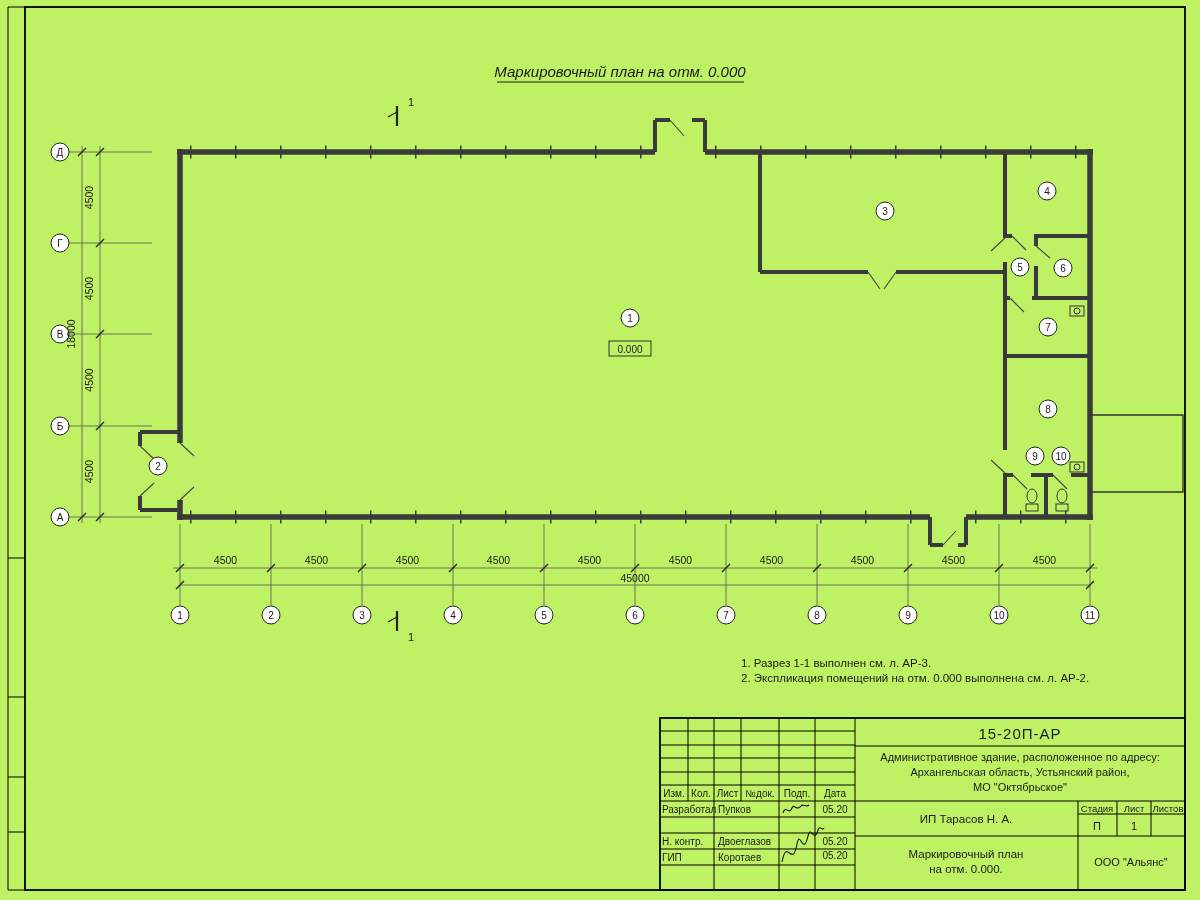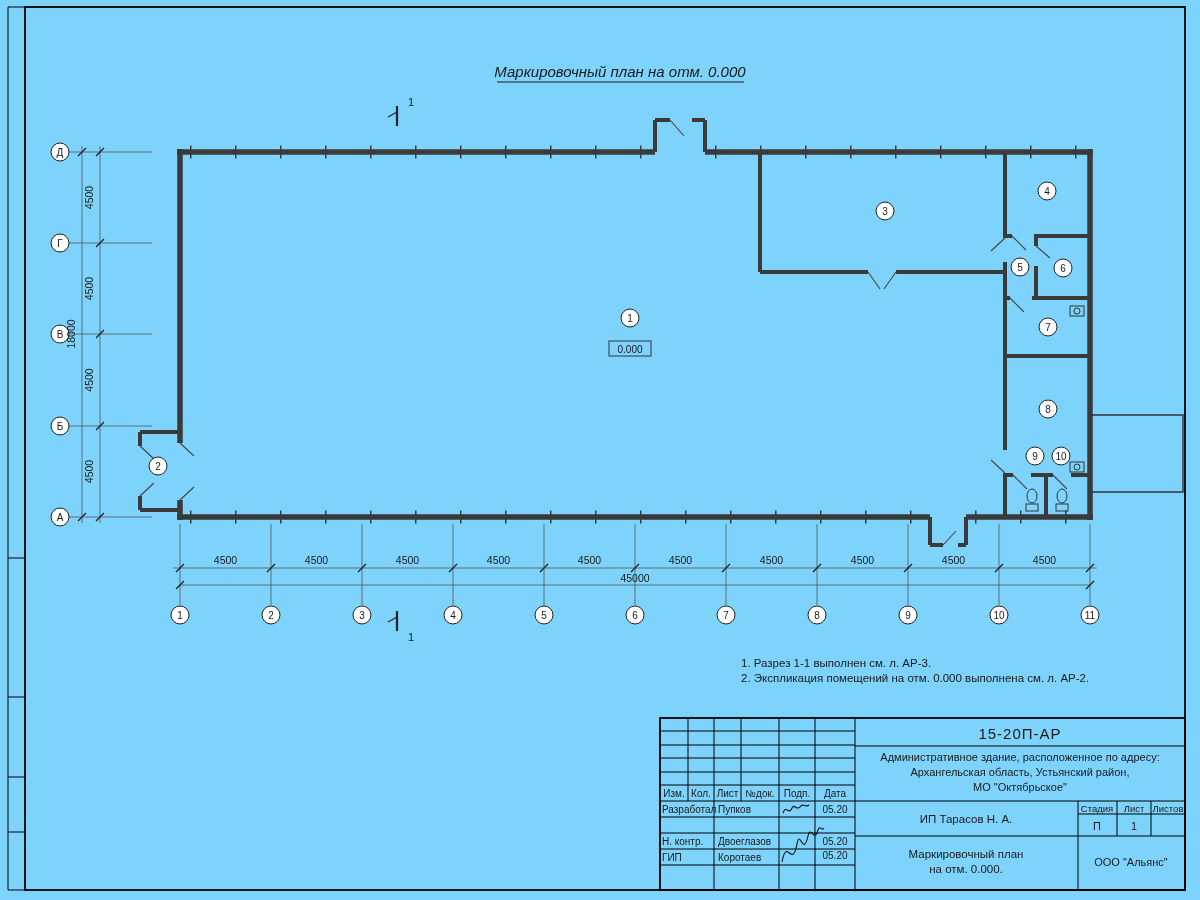--- a/index.html
+++ b/index.html
@@ -1,16 +1,16 @@
 <!DOCTYPE html>
 <html><head>
 <meta charset="utf-8">
 <style>
   html,body{margin:0;padding:0;background:#ffffff;}
-  .sheet{position:relative;width:1200px;height:900px;background:#7dd3fc;overflow:hidden;}
+  .sheet{position:relative;width:1200px;height:900px;background:#bef264;overflow:hidden;}
   svg text{font-family:"Liberation Sans",sans-serif;fill:#1a1a1a;}
   .t95{font-size:9.5px}
   .t10{font-size:10px}
   .t105{font-size:10.5px}
   .t11{font-size:11px}
   .t115{font-size:11.5px}
   .t15{font-size:15px}
   .it{font-style:italic}
   .w5{stroke:#3a3a3a;stroke-width:5.5;fill:none}
   .w4{stroke:#3a3a3a;stroke-width:4;fill:none}

